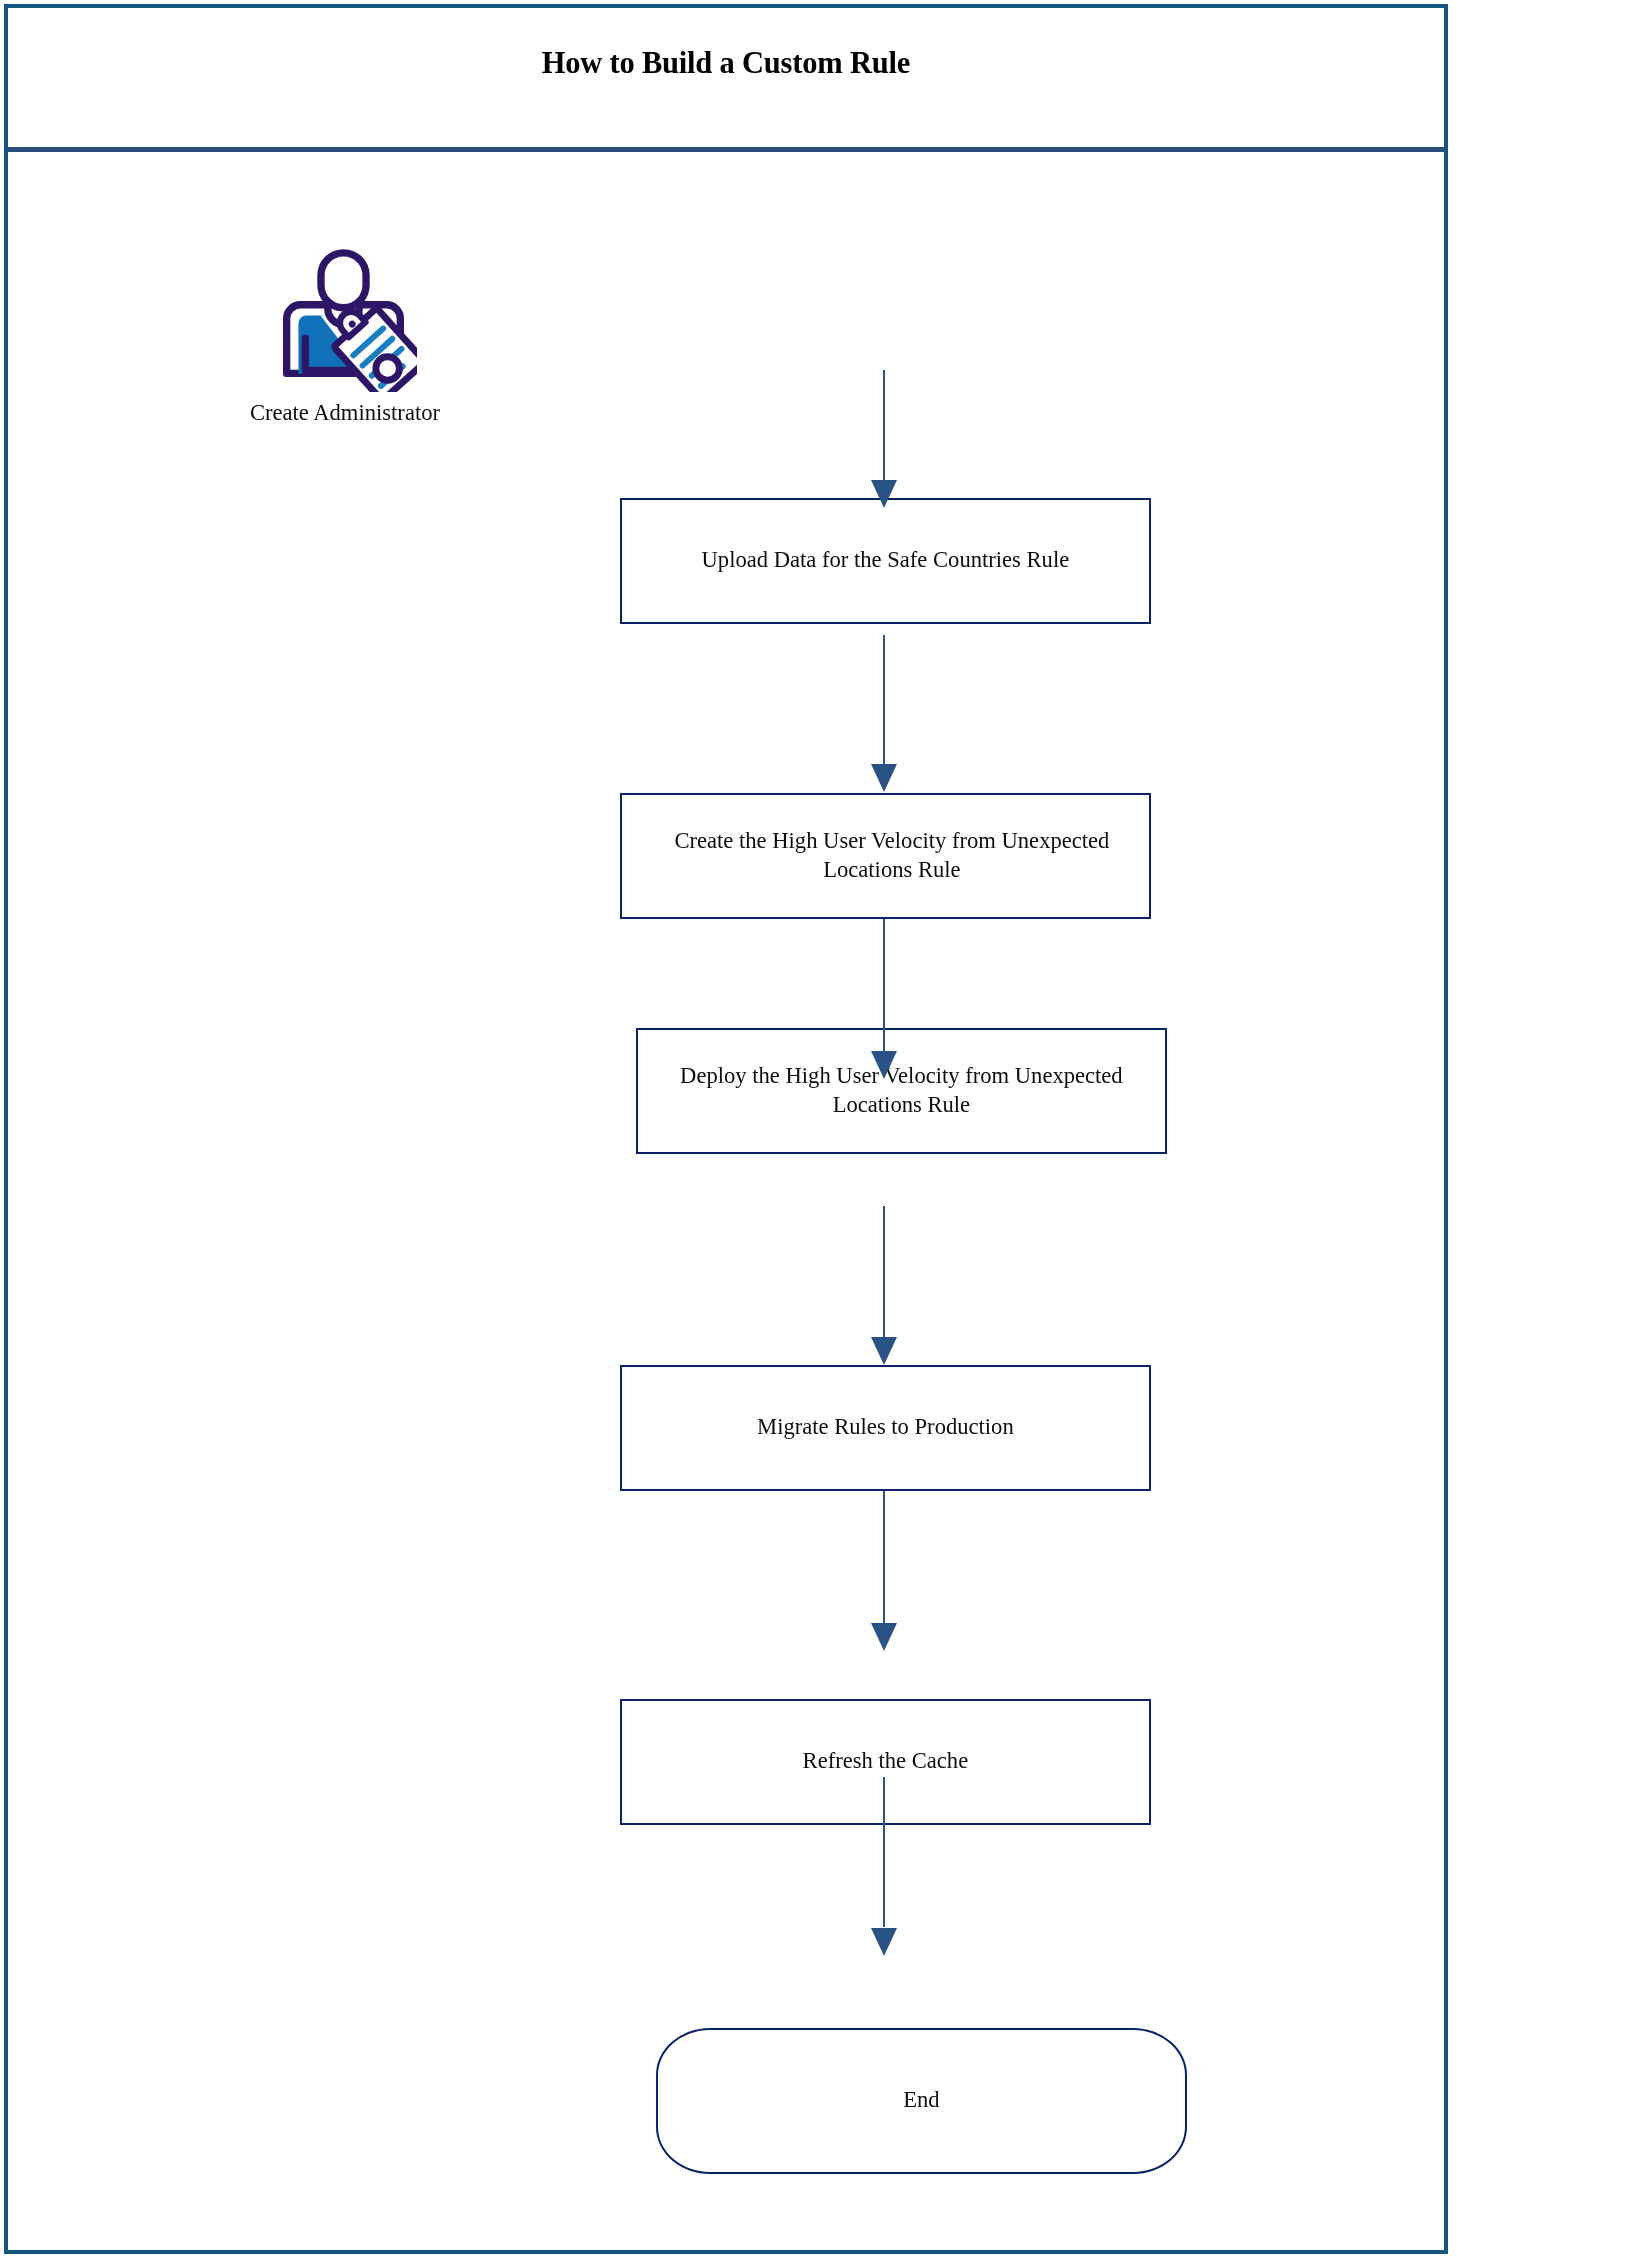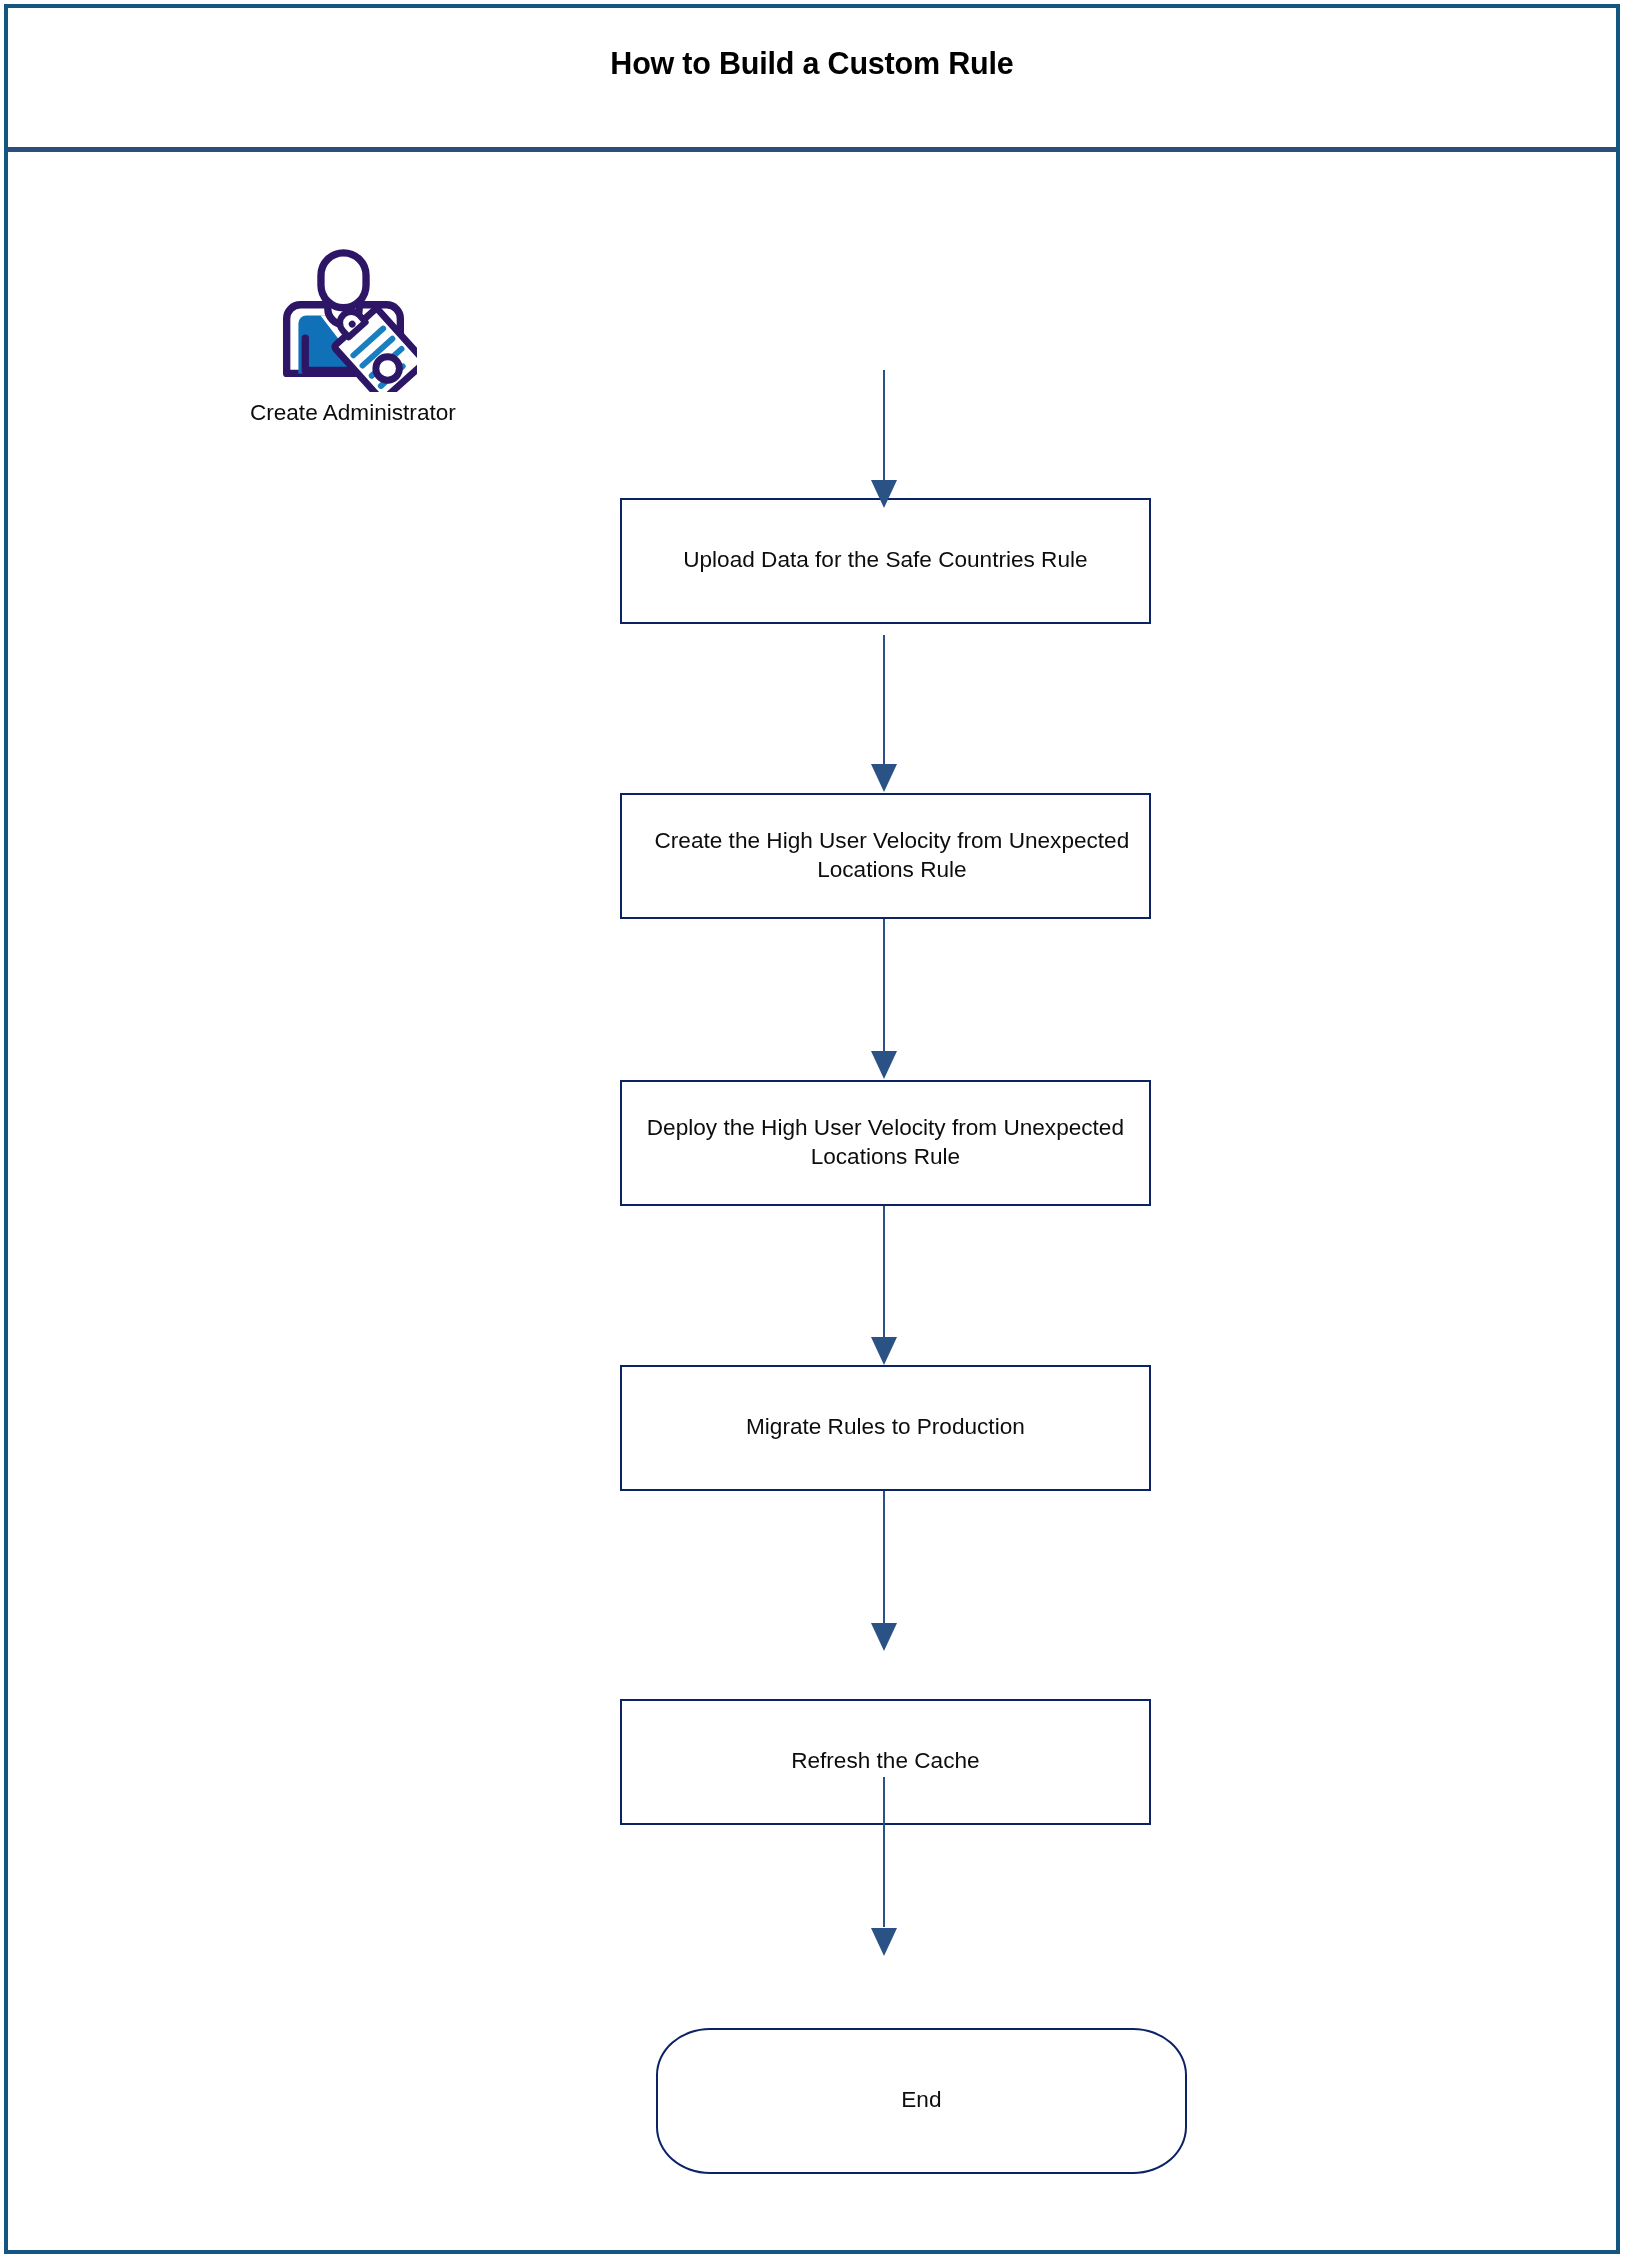--- a/index.html
+++ b/index.html
@@ -1,20 +1,20 @@
 <!DOCTYPE html>
 <html style="font-size:7.9px"><head>
 <meta charset="utf-8">
 <style>
   html,body{margin:0;padding:0;background:#ffffff;}
   body{width:1629px;height:2261px;position:relative;overflow:hidden;
        font-family:"Liberation Sans","DejaVu Sans",sans-serif;}
 
-  #page-frame{position:absolute;left:3.9px;top:3.9px;width:1616px;height:2250px;
-      border:4.4px solid #14567f;box-sizing:border-box;background:#fff;}
+  #page-frame{position:absolute;left:3.9px;top:3.9px;width:1444px;height:2250px;
+      border:4.4px solid #14567f;box-sizing:border-box;background:#fff;font-family:Liberation Serif, serif;}
 
   #title-bar{position:absolute;left:0;top:0;width:100%;height:139px;box-sizing:border-box;}
   #title-text{position:absolute;left:0;top:38px;width:100%;text-align:center;
       font-size:30.5px;font-weight:bold;color:#000;letter-spacing:-0.2px;}
   #title-rule{position:absolute;left:0;top:139px;width:100%;height:5.4px;background:#2a4f7c;}
 
   #canvas{position:absolute;left:0;top:144px;width:100%;height:2102px;}
 
   
   #actor{position:absolute;left:242px;top:93px;width:187px;}
@@ -81,21 +81,21 @@
 
 
     <div class="node" style="top:346px;height:126px;">
       <span class="node-label">Upload Data for the Safe Countries Rule</span>
     </div>
 
     <div class="node" style="top:641px;height:126px;padding-left:13px;">
       <span class="node-label">Create the High User Velocity from Unexpected Locations Rule</span>
     </div>
 
-    <div class="node" style="top:928px;height:126px;">
+    <div class="node" style="top:876px;height:126px;margin-left:16px;">
       <span class="node-label">Deploy the High User Velocity from Unexpected Locations Rule</span>
     </div>
 
     <div class="node" style="top:1213px;height:126px;">
       <span class="node-label">Migrate Rules to Production</span>
     </div>
 
     <div class="node" style="top:1499px;height:126px;margin-top:48px;">
       <span class="node-label">Refresh the Cache</span>
     </div>

